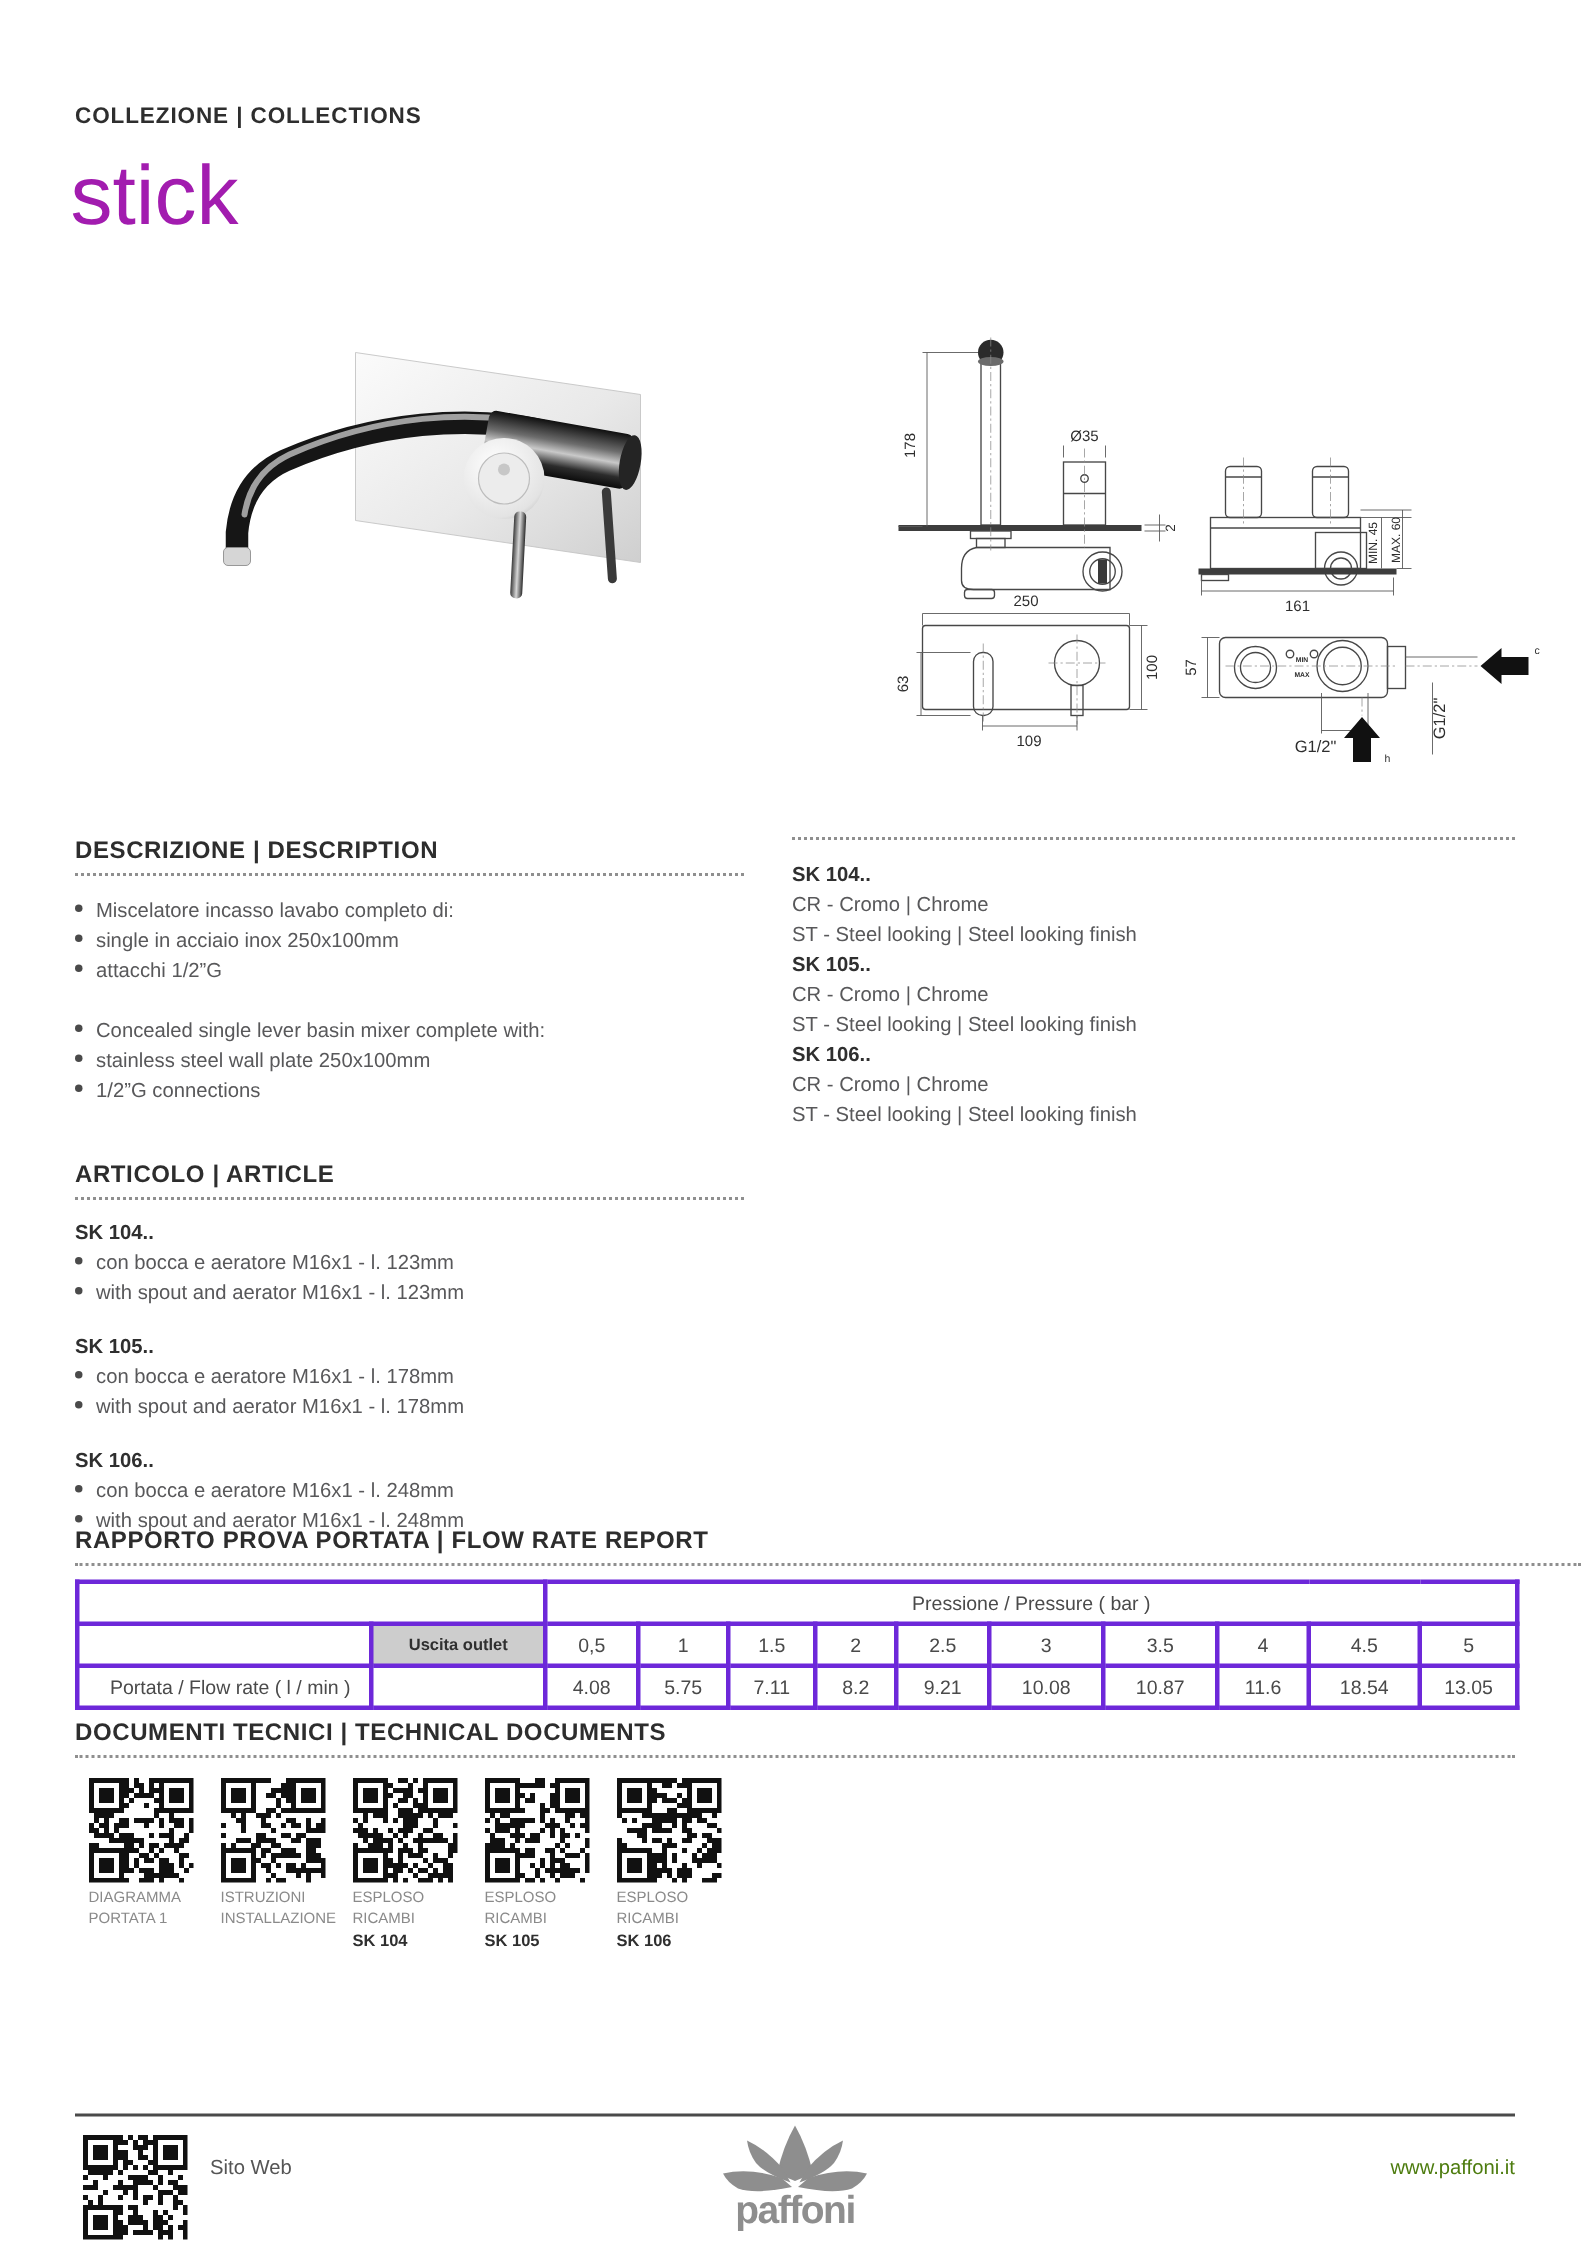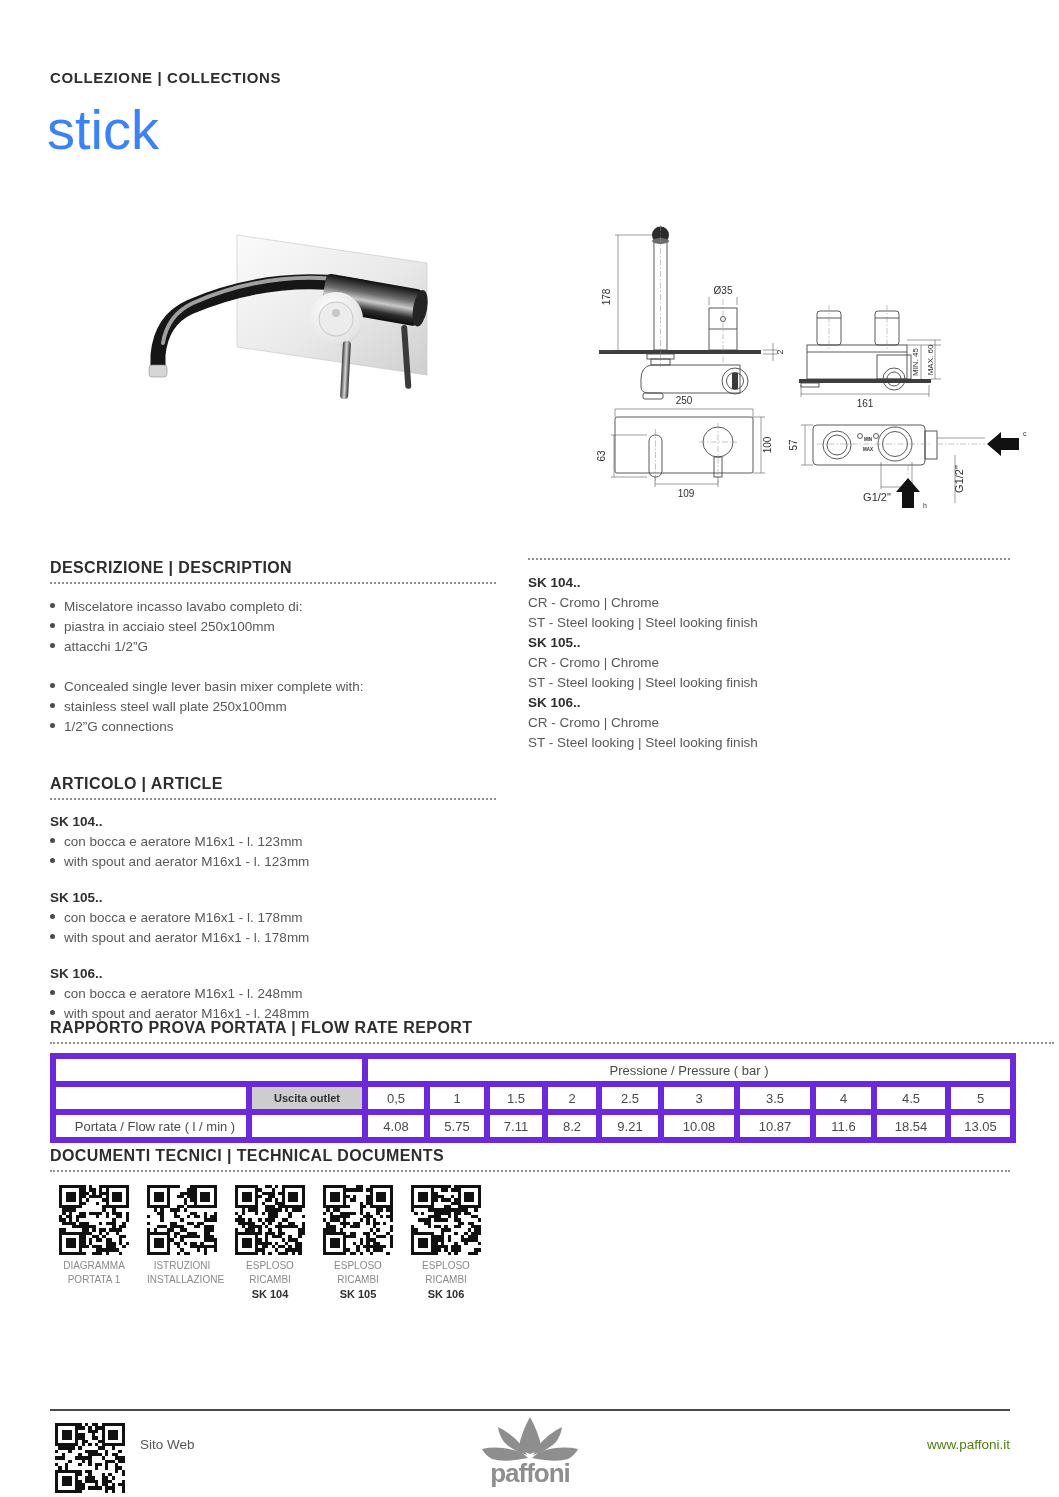--- a/index.html
+++ b/index.html
@@ -4,21 +4,21 @@
 <style>
   * { margin:0; padding:0; box-sizing:border-box; }
   html,body { background:#ffffff; }
   body { font-family:"Liberation Sans", sans-serif; color:#58585a; }
   .page { position:relative; width:1059px; height:1497px; margin:17px auto; background:#fff; overflow:hidden; }
 
   
   .eyebrow { position:absolute; left:50px; top:52px; font-size:15px; font-weight:700;
              letter-spacing:.6px; color:#2e2e2e; }
   .title   { position:absolute; left:47px; top:80px; font-size:56px; font-weight:400;
-             color:#3b82f6; letter-spacing:0; }
+             color:#a21caf; letter-spacing:0; }
 
   
   .photo    { position:absolute; left:115px; top:190px; width:370px; height:220px; }
   .drawings { position:absolute; left:585px; top:198px; width:450px; height:310px; }
 
   
   .sec-head { font-size:16px; font-weight:600; color:#2d2d2d; letter-spacing:.4px; }
   .sec-rule { border-bottom:2px dotted #8f8f8f; margin-top:5px; }
 
   .col-left  { position:absolute; left:50px;  top:542px; width:446px; }
@@ -34,30 +34,30 @@
   .sk-code  { font-size:13.5px; line-height:20px; font-weight:700; color:#2f2f2f; }
 
   .article-sec { position:absolute; left:50px; top:758px; width:446px; }
   .art-group { margin-top:12px; }
   .art-group + .art-group { margin-top:16px; }
 
   
   .flow-sec { position:absolute; left:50px; top:1002px; width:1004px; }
   table.flow { border-collapse:collapse; width:960px; table-layout:fixed; margin-top:9px;
                font-size:13px; color:#4a4a4a; border:2px solid #3f3f3f; }
-  table.flow td { border:6px solid #6d28d9; height:28px; text-align:center; vertical-align:middle; }
+  table.flow td { border:3px solid #6d28d9; height:28px; text-align:center; vertical-align:middle; }
   td.c-blank  { border-bottom:none; }
   td.c-noline { border-top:none; border-right:none; }
   td.c-outlet { background:#cdcdcd; font-size:11px; font-weight:600; color:#2f2f2f; }
   td.c-rowlabel { text-align:left; padding-left:8px; }
 
   
   .docs-sec { position:absolute; left:50px; top:1130px; width:960px; }
   .docs-row { display:flex; margin-top:13px; }
-  .doc { width:88px; margin-right:0; text-align:center; }
+  .doc { width:88px; margin-right:0; }
   .doc + .doc { margin-left:0; }
   .doc-inner { width:70px; margin:0 auto; }
   .qr { width:70px; height:70px; }
   .qr svg { display:block; width:70px; height:70px; }
   .doc-label { font-size:10px; line-height:14px; color:#8a8a8a; margin-top:4px; white-space:nowrap; }
   .doc-label.l2 { margin-top:0; }
   .doc-code  { font-size:11px; line-height:14px; font-weight:700; color:#2f2f2f; }
 
   
   .footer-rule { position:absolute; left:50px; top:1392px; width:960px; border-top:2px solid #4a4a4a; }
@@ -243,21 +243,21 @@
   <div class="col-left">
     <div class="sec-head">DESCRIZIONE | DESCRIPTION</div>
     <div class="sec-rule"></div>
     <div class="list">
       <div class="li">
           <span class="bullet"></span>
           <span>Miscelatore incasso lavabo completo di:</span>
         </div>
       <div class="li">
           <span class="bullet"></span>
-          <span>piastra in acciaio steel 250x100mm</span>
+          <span>single in acciaio inox 250x100mm</span>
         </div>
       <div class="li">
           <span class="bullet"></span>
           <span>attacchi 1/2”G</span>
         </div>
       <div class="gap20"></div>
       <div class="li">
           <span class="bullet"></span>
           <span>Concealed single lever basin mixer complete with:</span>
         </div>

